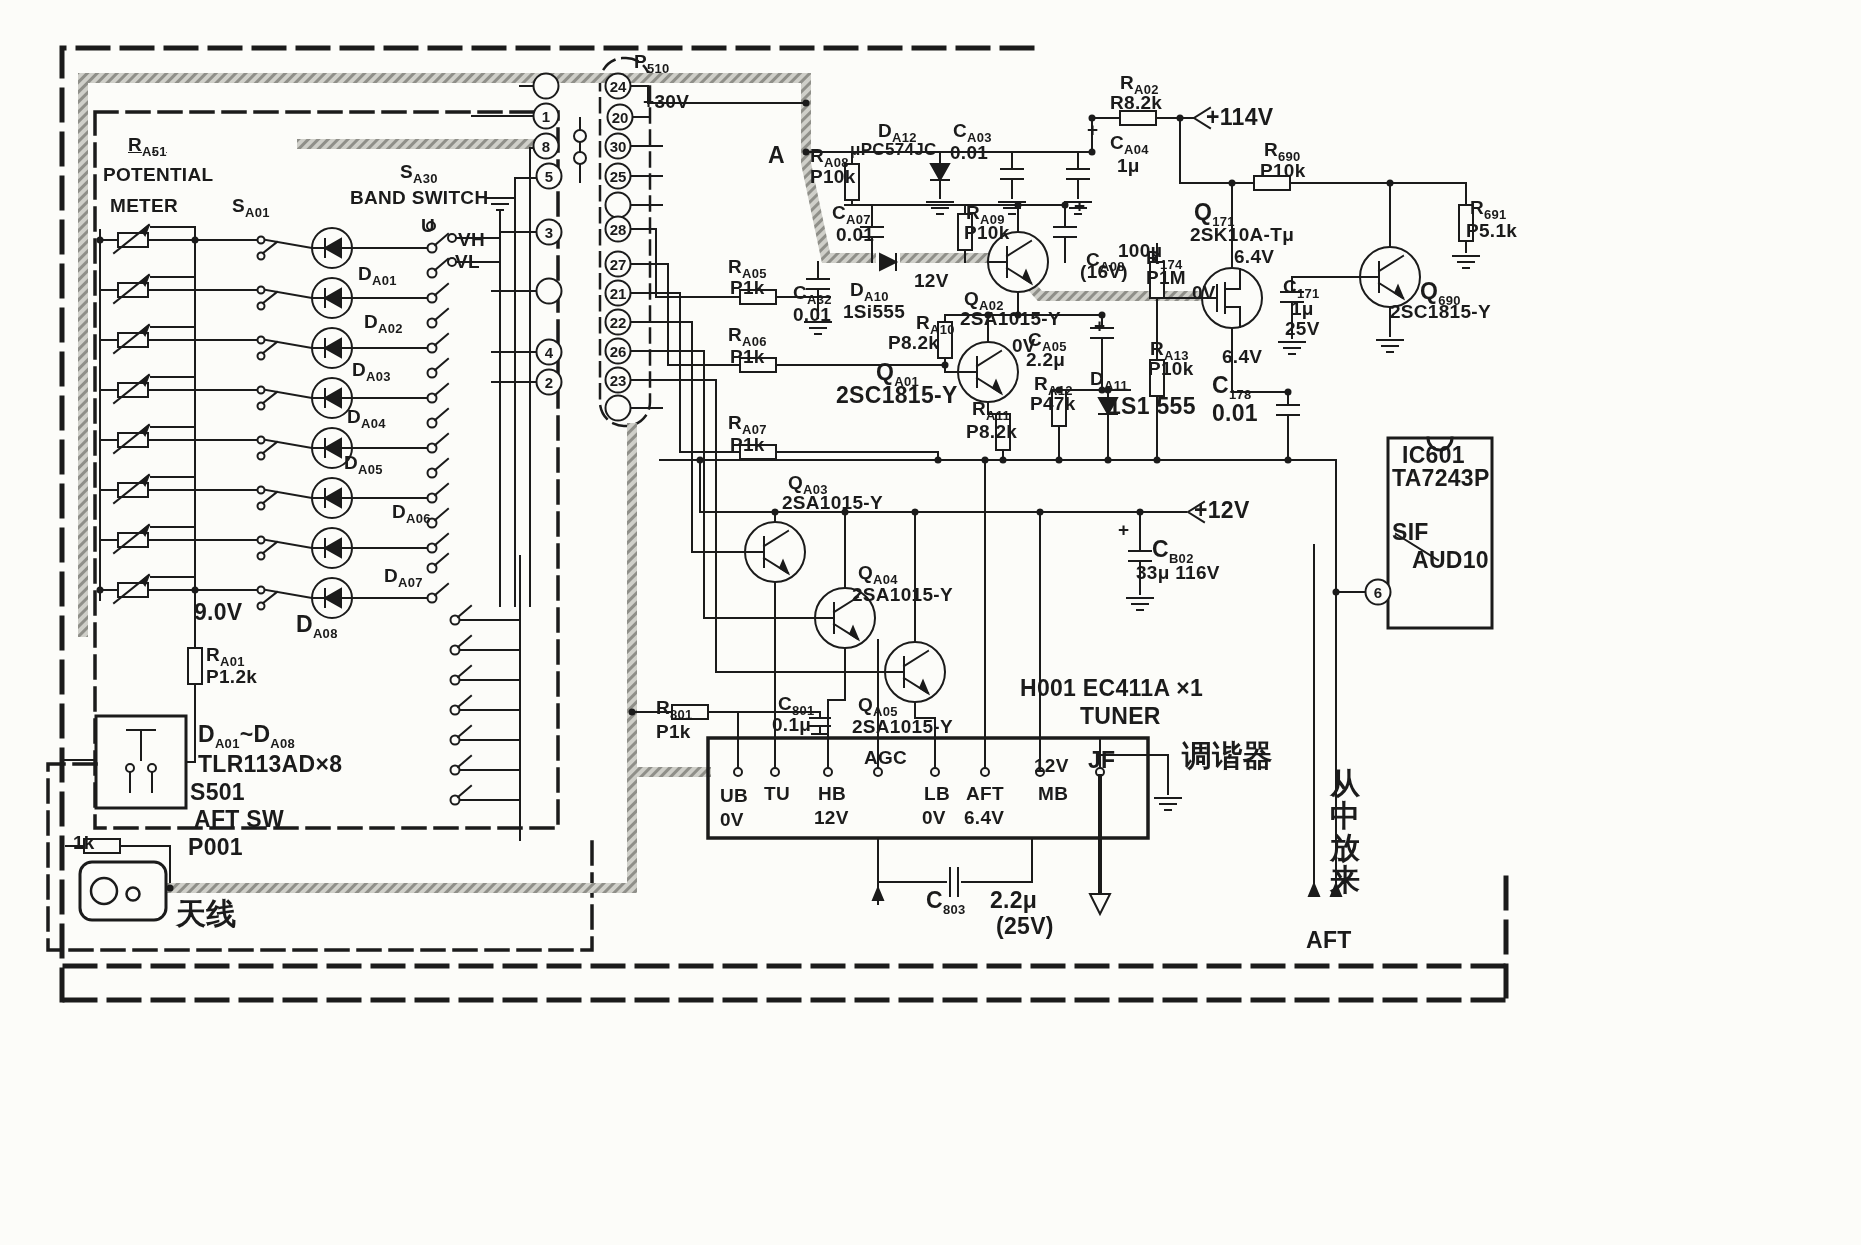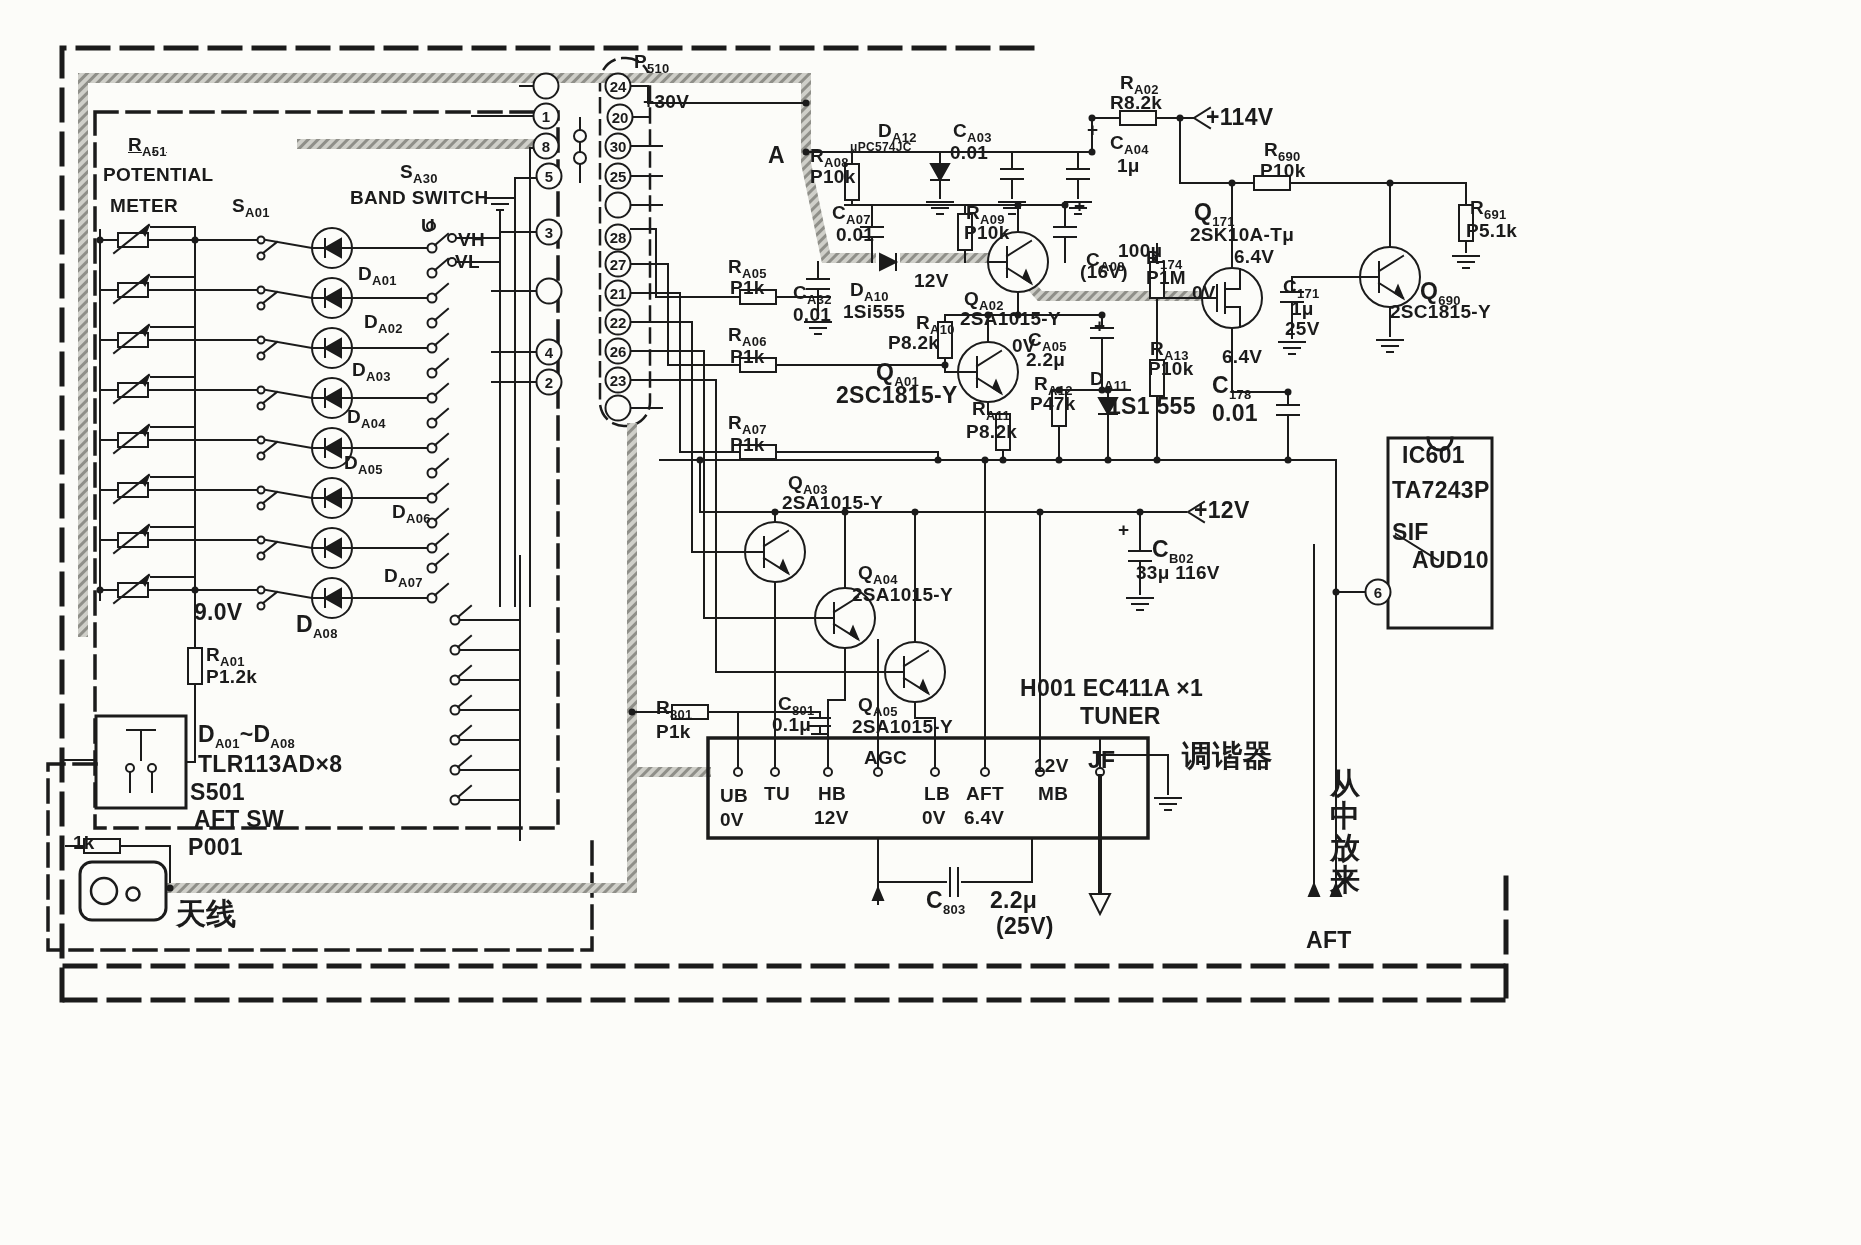--- a/index.html
+++ b/index.html
@@ -3,21 +3,21 @@
 <meta charset="utf-8">
 <style>
   html,body{margin:0;padding:0;background:#9a9a96;}
   .stage{position:relative;width:1861px;height:1245px;background:#fcfcf9;overflow:hidden;
          font-family:"Liberation Sans","DejaVu Sans",sans-serif;color:#1b1b1b;margin:0 auto;}
   svg.wiring{position:absolute;left:0;top:0;width:1861px;height:1245px;}
   #label-layer{position:absolute;left:0;top:0;width:1861px;height:1245px;}
   .lbl{position:absolute;font-size:19px;font-weight:600;line-height:1.05;white-space:nowrap;letter-spacing:.3px;}
   .lbl sub{font-size:13px;font-weight:600;}
   .lbl.big{font-size:23px;}
-  .lbl.small{font-size:12px;}
+  .lbl.small{font-size:17px;}
   .lbl.cn{font-size:30px;font-weight:700;font-family:"DejaVu Sans","Liberation Sans",sans-serif;}
   .pin{position:absolute;width:27px;height:27px;border:2.4px solid #1b1b1b;border-radius:50%;
        background:#fcfcf9;font-size:15px;font-weight:700;display:flex;align-items:center;
        justify-content:center;transform:translate(-50%,-50%);box-sizing:border-box;}
 </style>
 </head>
 <body>
 
 <div class="stage">
 
@@ -463,21 +463,21 @@
       <div class="lbl big" style="left: 1212px; top: 401px;"><span>0.01</span></div>
       <div class="lbl" style="left: 972px; top: 399px;"><span>R</span><sub>A11</sub></div>
       <div class="lbl" style="left: 966px; top: 422px;"><span>P8.2k</span></div>
       <div class="lbl" style="left: 728px; top: 257px;"><span>R</span><sub>A05</sub></div>
       <div class="lbl" style="left: 730px; top: 278px;"><span>P1k</span></div>
       <div class="lbl" style="left: 728px; top: 325px; text-align: center;"><span>R</span><sub>A06</sub></div>
       <div class="lbl" style="left: 730px; top: 347px;"><span>P1k</span></div>
       <div class="lbl" style="left: 728px; top: 413px;"><span>R</span><sub>A07</sub></div>
       <div class="lbl" style="left: 730px; top: 435px;"><span>P1k</span></div>
       <div class="lbl big" style="left: 1402px; top: 443px;"><span>IC601</span></div>
-      <div class="lbl big" style="left: 1392px; top: 478px;"><span>TA7243P</span></div>
+      <div class="lbl big" style="left: 1392px; top: 466px;"><span>TA7243P</span></div>
       <div class="lbl big" style="left: 1392px; top: 520px;"><span>SIF</span></div>
       <div class="lbl big" style="left: 1412px; top: 548px;"><span>AUD10</span></div>
       <div class="lbl" style="left: 788px; top: 473px;"><span>Q</span><sub>A03</sub></div>
       <div class="lbl" style="left: 782px; top: 493px;"><span>2SA1015-Y</span></div>
       <div class="lbl big" style="left: 1194px; top: 498px;"><span>+12V</span></div>
       <div class="lbl" style="left: 1118px; top: 520px;"><span>+</span></div>
       <div class="lbl big" style="left: 1152px; top: 537px;"><span>C</span><sub>B02</sub></div>
       <div class="lbl" style="left: 1136px; top: 563px;"><span>33μ 116V</span></div>
       <div class="lbl" style="left: 858px; top: 563px;"><span>Q</span><sub>A04</sub></div>
       <div class="lbl" style="left: 852px; top: 585px;"><span>2SA1015-Y</span></div>
@@ -517,21 +517,21 @@
       <div class="pin" style="left: 549px; top: 176px;">5</div>
       <div class="pin" style="left: 549px; top: 232px;">3</div>
       <div class="pin" style="left: 549px; top: 291px;"></div>
       <div class="pin" style="left: 549px; top: 352px;">4</div>
       <div class="pin" style="left: 549px; top: 382px;">2</div>
       <div class="pin" style="left: 618px; top: 86px;">24</div>
       <div class="pin" style="left: 620px; top: 117px;">20</div>
       <div class="pin" style="left: 618px; top: 146px;">30</div>
       <div class="pin" style="left: 618px; top: 176px;">25</div>
       <div class="pin" style="left: 618px; top: 205px;"></div>
-      <div class="pin" style="left: 618px; top: 229px; margin-top: 8px;">28</div>
+      <div class="pin" style="left: 618px; top: 229px;">28</div>
       <div class="pin" style="left: 618px; top: 264px;">27</div>
       <div class="pin" style="left: 618px; top: 293px;">21</div>
       <div class="pin" style="left: 618px; top: 322px;">22</div>
       <div class="pin" style="left: 618px; top: 351px;">26</div>
       <div class="pin" style="left: 618px; top: 380px;">23</div>
       <div class="pin" style="left: 618px; top: 408px;"></div>
       <div class="pin" style="left: 1378px; top: 592px;">6</div>
     </div>
 </div>
 

